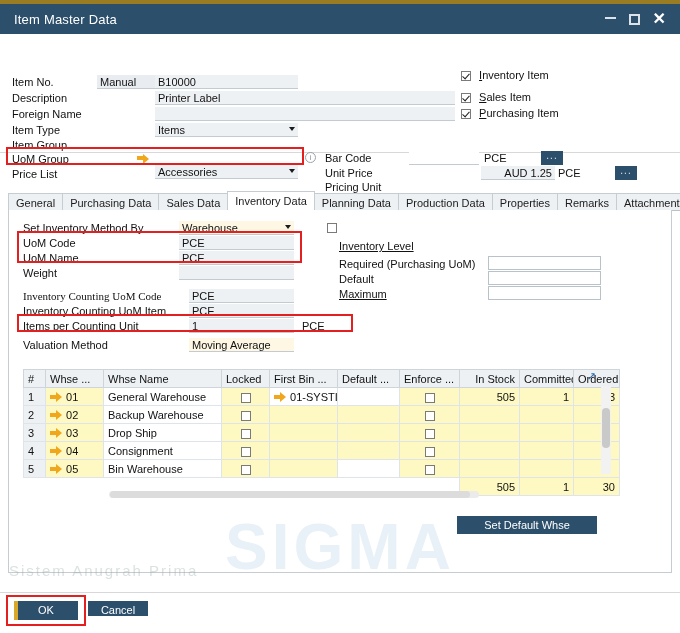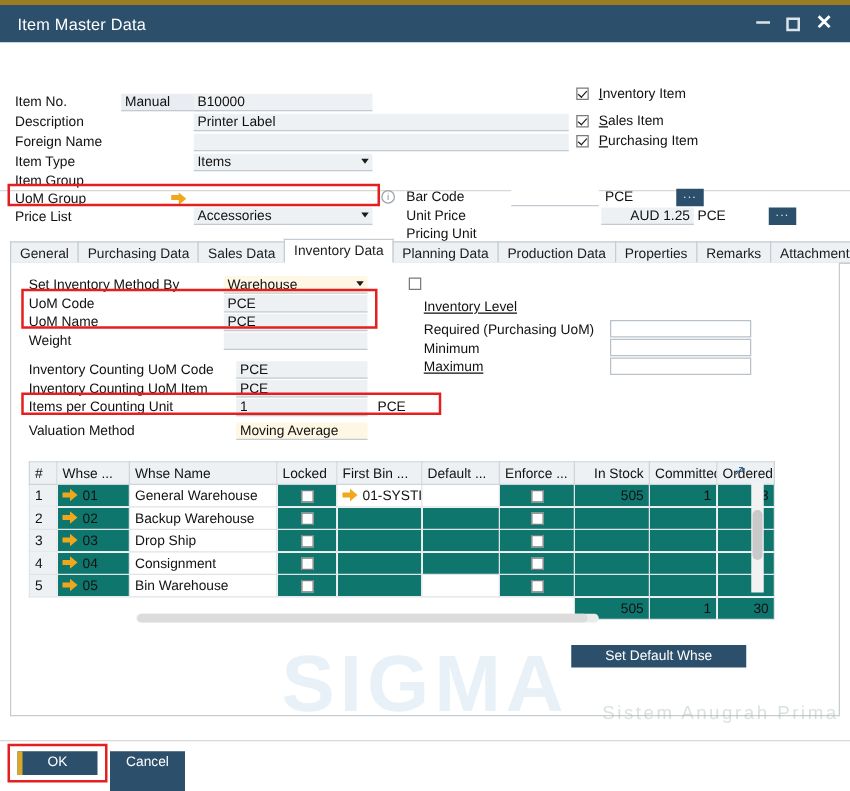--- a/index.html
+++ b/index.html
@@ -93,21 +93,21 @@
   }
 
   
   .grid{position:absolute;left:14px;top:159px;width:575px;}
   table.g{border-collapse:collapse;table-layout:fixed;width:575px;font-size:11px;}
   table.g th{
     background:#eef1f4;border:1px solid #cdd4da;font-weight:normal;color:#111;
     height:17px;padding:0 4px;text-align:left;white-space:nowrap;overflow:hidden;
   }
   table.g td{
-    border:1px solid #dfe4e8;height:17px;padding:0 4px;background:#0f766e;color:#111;
+    border:1px solid #dfe4e8;height:17px;padding:0 4px;background:#fef9c3;color:#111;
     white-space:nowrap;overflow:hidden;
   }
   table.g td.w{background:#ffffff;}
   table.g td.num{text-align:right;}
   table.g td.idx{text-align:left;background:#eef1f4;}
   table.g td.ctr{text-align:center;}
   .totrow td{background:#e6eaee;border:1px solid #cdd4da;}
   .vscroll{
     position:absolute;right:-13px;top:17px;width:10px;height:88px;background:#f2f2f2;
   }
@@ -118,29 +118,29 @@
   }
   .hthumb{position:absolute;left:1px;top:0;width:360px;height:7px;background:#dcdcdc;border-radius:4px;}
 
   .btnblue{
     background:#2c4f6b;color:#ffffff;font-size:11px;text-align:center;
     height:18px;line-height:18px;box-sizing:border-box;
   }
   .footer{position:absolute;left:0;right:0;bottom:0;height:40px;background:#ffffff;border-top:1px solid #d8d8d8;}
   .okbtn{position:absolute;left:14px;top:8px;width:64px;height:19px;background:#2c4f6b;color:#fff;font-size:11px;text-align:center;line-height:19px;}
   .okbtn:before{content:"";position:absolute;left:0;top:0;width:4px;height:19px;background:#d9a72a;}
-  .cancelbtn{position:absolute;left:88px;top:8px;width:60px;height:32px;background:#2c4f6b;color:#fff;font-size:11px;text-align:center;line-height:19px;}
+  .cancelbtn{position:absolute;left:88px;top:8px;width:60px;height:15px;background:#2c4f6b;color:#fff;font-size:11px;text-align:center;line-height:19px;}
 
   .wm{
     position:absolute;left:0;right:0;top:300px;text-align:center;
     font-size:64px;color:rgba(150,190,220,.22);font-weight:bold;letter-spacing:4px;
     pointer-events:none;z-index:1;user-select:none;
   }
   .wm2{
-    position:absolute;left:0;right:0;top:352px;text-align:right;
+    position:absolute;left:0;right:0;top:352px;text-align:left;
     font-size:15px;color:rgba(150,170,160,.35);letter-spacing:2px;pointer-events:none;z-index:1;
   }
 </style>
 </head>
 <body>
 
 <div class="window">
 
   <div class="topstrip"></div>
 
@@ -271,21 +271,21 @@
 
       <div class="abs lbl" style="left:14px;top:27px;text-align:right;">UoM Code</div>
       <div class="abs fld" style="left:170px;top:26px;width:115px;">PCE</div>
 
       <div class="abs lbl" style="left:14px;top:42px;">UoM Name</div>
       <div class="abs fld" style="left:170px;top:41px;width:115px;">PCE</div>
 
       <div class="abs lbl" style="left:14px;top:57px;">Weight</div>
       <div class="abs fld" style="left:170px;top:56px;width:115px;"></div>
 
-      <div class="abs lbl" style="left:14px;top:80px;">Inventory Counting UoM Code</div>
+      <div class="abs lbl" style="left:14px;top:80px;font-family:Liberation Serif, serif;">Inventory Counting UoM Code</div>
       <div class="abs fld" style="left:180px;top:79px;width:105px;">PCE</div>
 
       <div class="abs lbl" style="left:14px;top:95px;">Inventory Counting UoM Item</div>
       <div class="abs fld" style="left:180px;top:94px;width:105px;">PCE</div>
 
       <div class="abs lbl" style="left:14px;top:110px;">Items per Counting Unit</div>
       <div class="abs fld" style="left:180px;top:109px;width:105px;">1</div>
       <div class="abs lbl" style="left:293px;top:110px;">PCE</div>
 
       <div class="abs lbl" style="left:14px;top:129px;">Valuation Method</div>
@@ -293,21 +293,21 @@
 
       <div class="abs" style="left:318px;top:11px;">
         <span class="chk"></span>
       </div>
 
       <div class="abs lbl u" style="left:330px;top:30px;">Inventory Level</div>
 
       <div class="abs lbl" style="left:330px;top:48px;">Required (Purchasing UoM)</div>
       <div class="abs fld white" style="left:479px;top:46px;width:113px;border:1px solid #b9c2c9;"></div>
 
-      <div class="abs lbl" style="left:330px;top:63px;">Minimum</div>
+      <div class="abs lbl" style="left:330px;top:63px;">Default</div>
       <div class="abs fld white" style="left:479px;top:61px;width:113px;border:1px solid #b9c2c9;"></div>
 
       <div class="abs lbl" style="left:330px;top:78px;text-decoration:underline;">Maximum</div>
       <div class="abs fld white" style="left:479px;top:76px;width:113px;border:1px solid #b9c2c9;"></div>
 
       <div class="hl" style="left:8px;top:21px;width:285px;height:32px;"></div>
       <div class="hl" style="left:8px;top:104px;width:336px;height:18px;"></div>
 
       <div class="grid">
         <div class="expico">↗</div>

